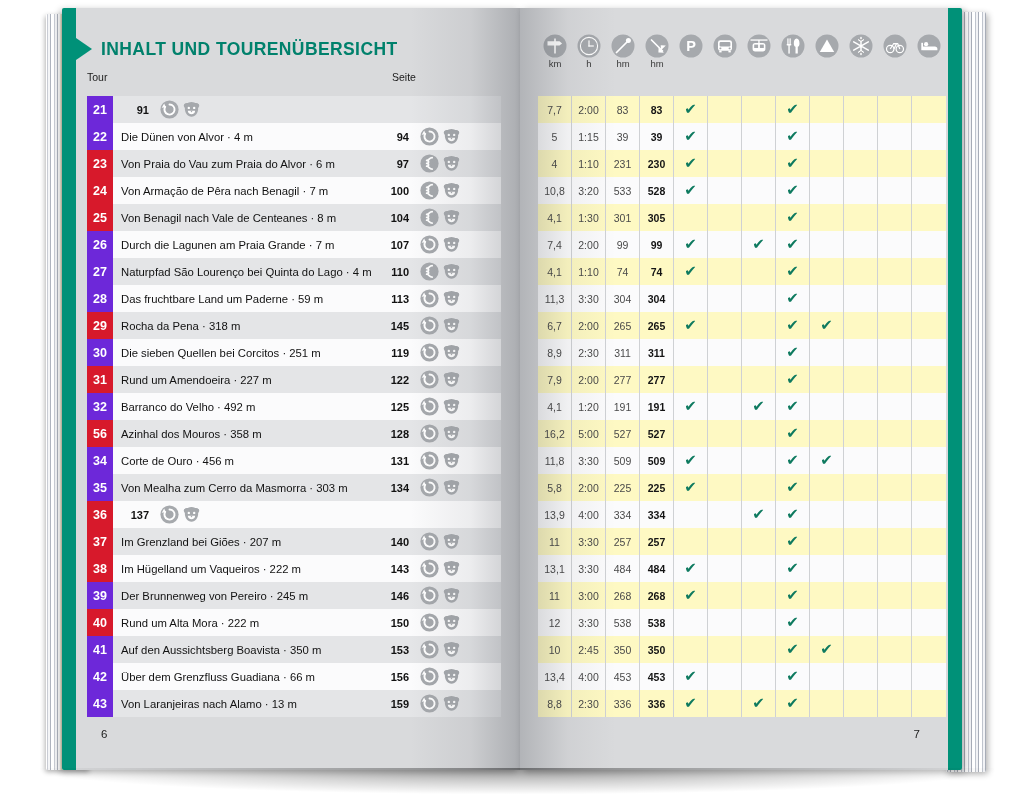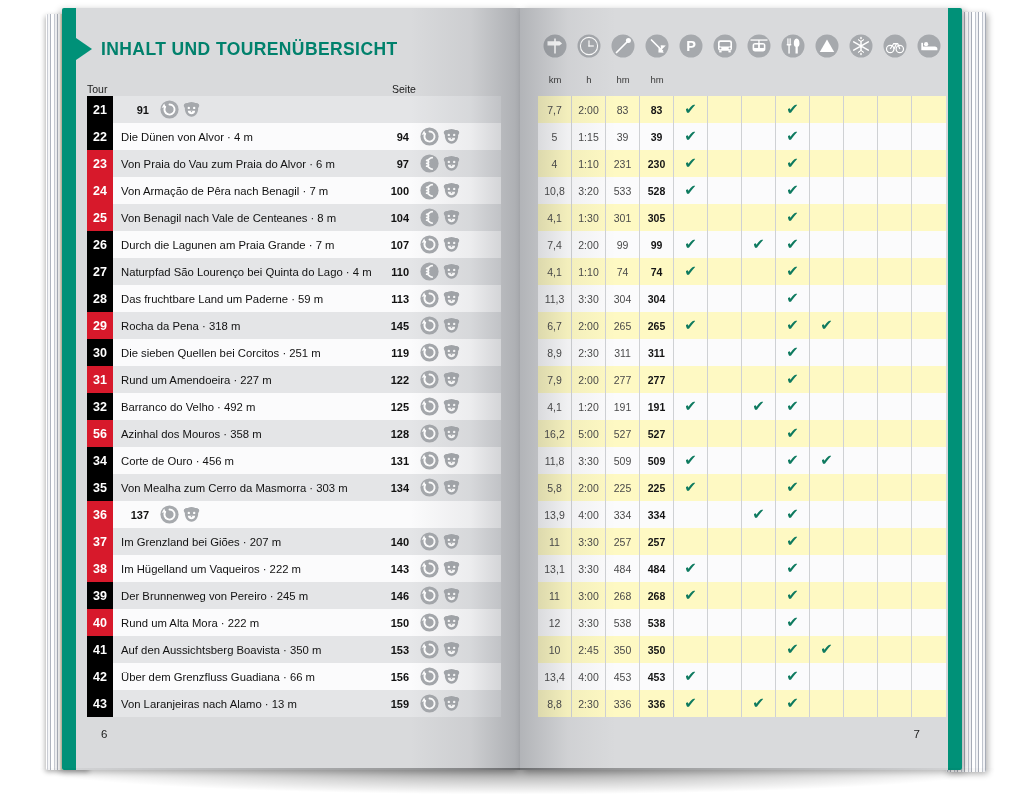--- a/index.html
+++ b/index.html
@@ -61,47 +61,47 @@
 
   
   .lp-inner{position:absolute;left:14px;top:0;right:0;height:100%;}
 
   .title-row{position:absolute;left:0;top:24px;height:34px;display:flex;align-items:center;}
   .title-arrow{width:16px;height:22px;flex:none;margin-right:9px;
        background:#009178;clip-path:polygon(0 0,100% 50%,0 100%);}
   .title-text{color:#00816c;font-size:17.5px;font-weight:bold;letter-spacing:.4px;white-space:nowrap;}
 
   .col-head{position:absolute;left:11px;top:63px;width:400px;height:20px;}
-  .col-head span{position:absolute;font-size:10.5px;color:#1b1b1b;top:12px;}
+  .col-head span{position:absolute;font-size:10.5px;color:#1b1b1b;top:0;}
   .ch-tour{left:0;}
   .ch-seite{left:305px;}
 
   .tours{position:absolute;left:11px;top:88px;width:414px;}
   .trow{display:flex;align-items:stretch;height:27px;}
   .trow.odd{background:#e4e5e7;}
   .trow.even{background:#fbfbfc;}
   .badge{width:26px;flex:none;display:flex;align-items:center;justify-content:center;
        color:#fff;font-size:12.5px;font-weight:bold;}
-  .badge.blue{background:#000000;}
+  .badge.blue{background:#6d28d9;}
   .badge.red{background:#d7192b;}
   .tname{flex:1;display:flex;align-items:center;padding-left:8px;
        font-size:11.3px;color:#121212;white-space:nowrap;overflow:hidden;}
   .tpage{width:36px;flex:none;display:flex;align-items:center;justify-content:flex-end;
        padding-right:4px;font-size:11px;font-weight:bold;color:#121212;}
   .ticons{width:54px;flex:none;display:flex;align-items:center;justify-content:center;gap:3px;}
   .ticons svg{display:block;}
   .tpad{width:34px;flex:none;}
 
   
   .rp-inner{position:absolute;left:0;top:0;right:14px;height:100%;}
 
   .icon-head{position:absolute;left:18px;top:26px;width:408px;height:58px;}
   .ih-cell{position:absolute;top:0;width:34px;text-align:center;}
   .ih-cell svg{display:block;margin:0 auto;}
-  .ih-unit{font-size:9.5px;color:#3b3b3b;margin-top:16px;display:block;}
+  .ih-unit{font-size:9.5px;color:#3b3b3b;margin-top:0;display:block;}
 
   .data{position:absolute;left:18px;top:88px;width:408px;}
   .drow{display:flex;height:27px;}
   .drow.odd{background:#fef9c3;}
   .drow.even{background:#fbfbfc;}
   .dcell{width:34px;flex:none;display:flex;align-items:center;justify-content:center;
        font-size:10.5px;color:#141414;border-right:1px solid #cfd1d4;box-sizing:border-box;}
   .dcell.num{font-weight:bold;}
   .dcell.dim{color:#4a4a4a;font-weight:normal;}
   .dcell:last-child{border-right:none;}

